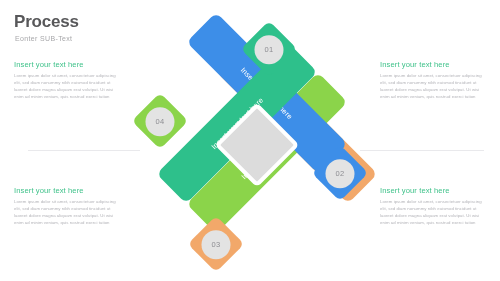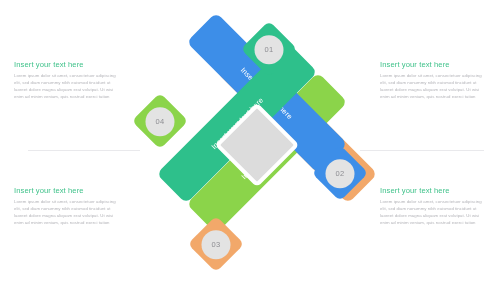--- a/index.html
+++ b/index.html
@@ -173,20 +173,24 @@
   .bg-01 { left: 119px; top: 11px;  background: #2ec08b; }
   .bg-02 { left: 190px; top: 135px; background: #3d8ee8; }
   .bg-03 { left: 66px;  top: 206px; background: #f2a86a; }
   .bg-04 { left: 10px;  top: 83px;  background: #8bd44a; }
 </style>
 </head>
 <body>
 
 <div id="slide">
 
+  <div class="header">
+    <div class="title">Process</div>
+    <div class="subtitle">Eonter SUB-Text</div>
+  </div>
 
   <div class="divider left"></div>
   <div class="divider right"></div>
 
   <div class="txtblock tb-tl">
     <div class="bhead">Insert your text here</div>
     <div class="bbody">Lorem ipsum dolor sit amet, consectetuer adipiscing elit, sed diam nonummy nibh euismod tincidunt ut laoreet dolore magna aliquam erat volutpat. Ut wisi enim ad minim veniam, quis nostrud exerci tation</div>
   </div>
 
   <div class="txtblock tb-tr">

